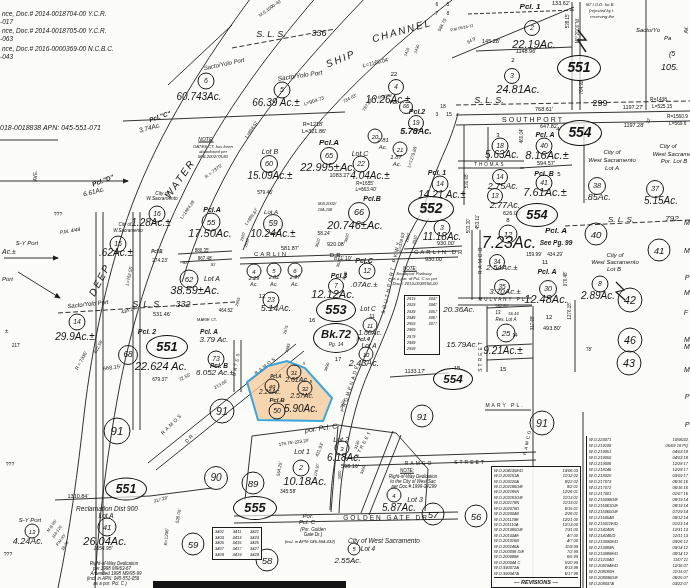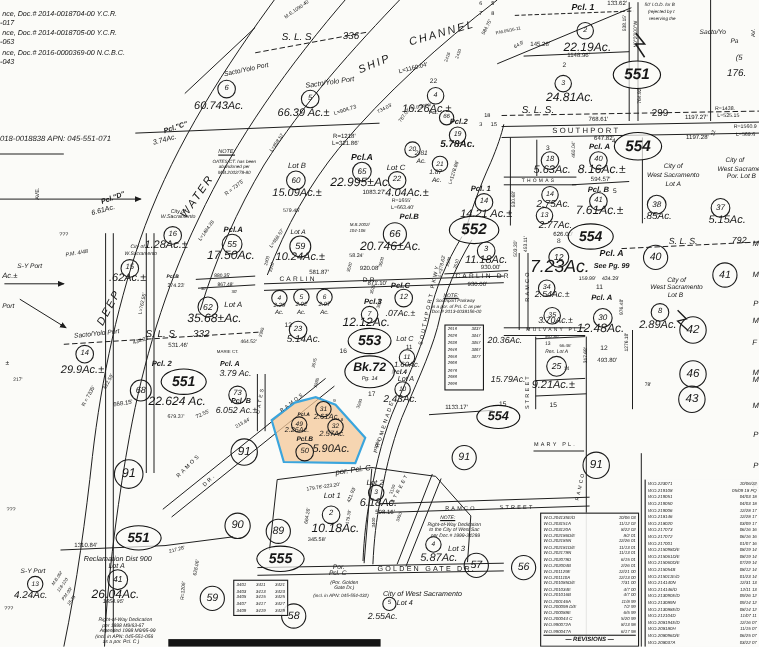--- a/index.html
+++ b/index.html
@@ -159,21 +159,21 @@
       <div class="lbl" style="left: 568px; top: 21px; font-size: 4.5px; transform: translate(-50%, -50%) rotate(-90deg);">538.15'</div>
       <div class="lbl" style="left: 578px; top: 31px; font-size: 4.5px; transform: translate(-50%, -50%) rotate(-90deg);">N0°20'00"W</div>
       <div class="lbl" style="left: 472px; top: 41px; font-size: 4.5px; transform: translate(-50%, -50%) rotate(-30deg);">64.9'</div>
       <div class="lbl" style="left: 686px; top: 30px; font-size: 5px; transform: translate(-50%, -50%) rotate(-90deg);">AV.</div>
       <div class="lbl" style="left: 586px; top: 5px; font-size: 4.2px; transform: translate(0px, -50%); font-style: italic;">50' I.O.D. for B</div>
       <div class="lbl" style="left: 589px; top: 11px; font-size: 4.2px; transform: translate(0px, -50%); font-style: italic;">(rejected by t</div>
       <div class="lbl" style="left: 590px; top: 17px; font-size: 4.2px; transform: translate(0px, -50%); font-style: italic;">reserving the</div>
       <div class="lbl" style="left: 636px; top: 30px; font-size: 6px; transform: translate(0px, -50%); font-style: italic;">Sacto/Yo</div>
       <div class="lbl" style="left: 664px; top: 38px; font-size: 6px; transform: translate(0px, -50%); font-style: italic;">Pa</div>
       <div class="lbl" style="left: 672px; top: 53px; font-size: 7px; transform: translate(-50%, -50%); font-style: italic;">(5</div>
-      <div class="lbl" style="left: 661px; top: 67px; font-size: 9px; transform: translate(0px, -50%); font-style: italic;">176.</div>
+      <div class="lbl" style="left: 661px; top: 67px; font-size: 9px; transform: translate(0px, -50%); font-style: italic;">105.</div>
       <div class="lbl" style="left: 650px; top: 100px; font-size: 4.8px; transform: translate(0px, -50%);">R=1438.</div>
       <div class="lbl" style="left: 652px; top: 107px; font-size: 4.8px; transform: translate(0px, -50%);">L=525.15</div>
       <div class="lbl" style="left: 633px; top: 108px; font-size: 5.5px; transform: translate(-50%, -50%);">1197.27'</div>
       <div class="lbl" style="left: 600px; top: 103px; font-size: 9px; transform: translate(-50%, -50%); ">299</div>
       <div class="lbl" style="left: 489px; top: 100px; font-size: 9px; transform: translate(-50%, -50%); font-style: italic;">S. L. S.</div>
       <div class="lbl" style="left: 544px; top: 110px; font-size: 5.5px; transform: translate(-50%, -50%);">768.61'</div>
       <div class="lbl" style="left: 533px; top: 119px; font-size: 7px; transform: translate(-50%, -50%); letter-spacing: 2px;">SOUTHPORT</div>
       <div class="lbl" style="left: 649px; top: 121px; font-size: 4.5px; transform: translate(-50%, -50%) rotate(-75deg);">22</div>
       <div class="lbl" style="left: 549px; top: 127px; font-size: 5.5px; transform: translate(-50%, -50%);">647.82'</div>
       <div class="lbl" style="left: 634px; top: 126px; font-size: 5.5px; transform: translate(-50%, -50%);">1197.28'</div>
@@ -401,21 +401,21 @@
       <div class="lbl" style="left: 151px; top: 223px; font-size: 10px; transform: translate(-50%, -50%); font-style: italic;">1.28Ac.±</div>
       <div class="lbl" style="left: 116px; top: 253px; font-size: 10px; transform: translate(-50%, -50%); font-style: italic;">.62Ac.±</div>
       <div class="lbl" style="left: 157px; top: 252px; font-size: 4.5px; transform: translate(-50%, -50%); font-style: italic; font-weight: 700;">Pcl.B</div>
       <div class="lbl" style="left: 160px; top: 261px; font-size: 4.8px; transform: translate(-50%, -50%);">274.23'</div>
       <div class="lbl" style="left: 188px; top: 210px; font-size: 4.5px; transform: translate(-50%, -50%) rotate(-55deg);">L=1484.28</div>
       <div class="lbl" style="left: 202px; top: 251px; font-size: 4.5px; transform: translate(-50%, -50%);">880.35'</div>
       <div class="lbl" style="left: 205px; top: 259px; font-size: 4.5px; transform: translate(-50%, -50%);">867.48'</div>
       <div class="lbl" style="left: 185px; top: 263px; font-size: 4px; transform: translate(-50%, -50%);">30'</div>
       <div class="lbl" style="left: 213px; top: 265px; font-size: 4px; transform: translate(-50%, -50%);">30'</div>
       <div class="lbl" style="left: 212px; top: 278px; font-size: 7px; transform: translate(-50%, -50%); font-style: italic;">Lot A</div>
-      <div class="lbl" style="left: 195px; top: 290px; font-size: 11px; transform: translate(-50%, -50%); font-style: italic;">35.68±Ac.</div>
+      <div class="lbl" style="left: 195px; top: 290px; font-size: 11px; transform: translate(-50%, -50%); font-style: italic;">38.59±Ac.</div>
       <div class="lbl" style="left: 130px; top: 276px; font-size: 4.5px; transform: translate(-50%, -50%) rotate(-78deg);">L=762.55'</div>
       <div class="lbl" style="left: 212px; top: 209px; font-size: 7px; transform: translate(-50%, -50%); font-style: italic; font-weight: 700;">Pcl.A</div>
       <div class="lbl" style="left: 210px; top: 233px; font-size: 11px; transform: translate(-50%, -50%); font-style: italic;">17.50Ac.</div>
       <div class="lbl" style="left: 243px; top: 237px; font-size: 4px; transform: translate(-50%, -50%) rotate(-75deg);">2900</div>
       <div class="lbl" style="left: 247px; top: 243px; font-size: 4px; transform: translate(-50%, -50%) rotate(-75deg);">2910</div>
       <div class="lbl" style="left: 238px; top: 302px; font-size: 4px; transform: translate(-50%, -50%) rotate(-75deg);">2955</div>
       <div class="lbl" style="left: 286px; top: 330px; font-size: 4px; transform: translate(-50%, -50%) rotate(-75deg);">2675</div>
       <div class="lbl" style="left: 288px; top: 348px; font-size: 4px; transform: translate(-50%, -50%) rotate(-75deg);">2985</div>
       <div class="lbl" style="left: 347px; top: 238px; font-size: 4px; transform: translate(-50%, -50%) rotate(-75deg);">3500</div>
       <div class="lbl" style="left: 318px; top: 243px; font-size: 4px; transform: translate(-50%, -50%) rotate(-75deg);">3520</div>

